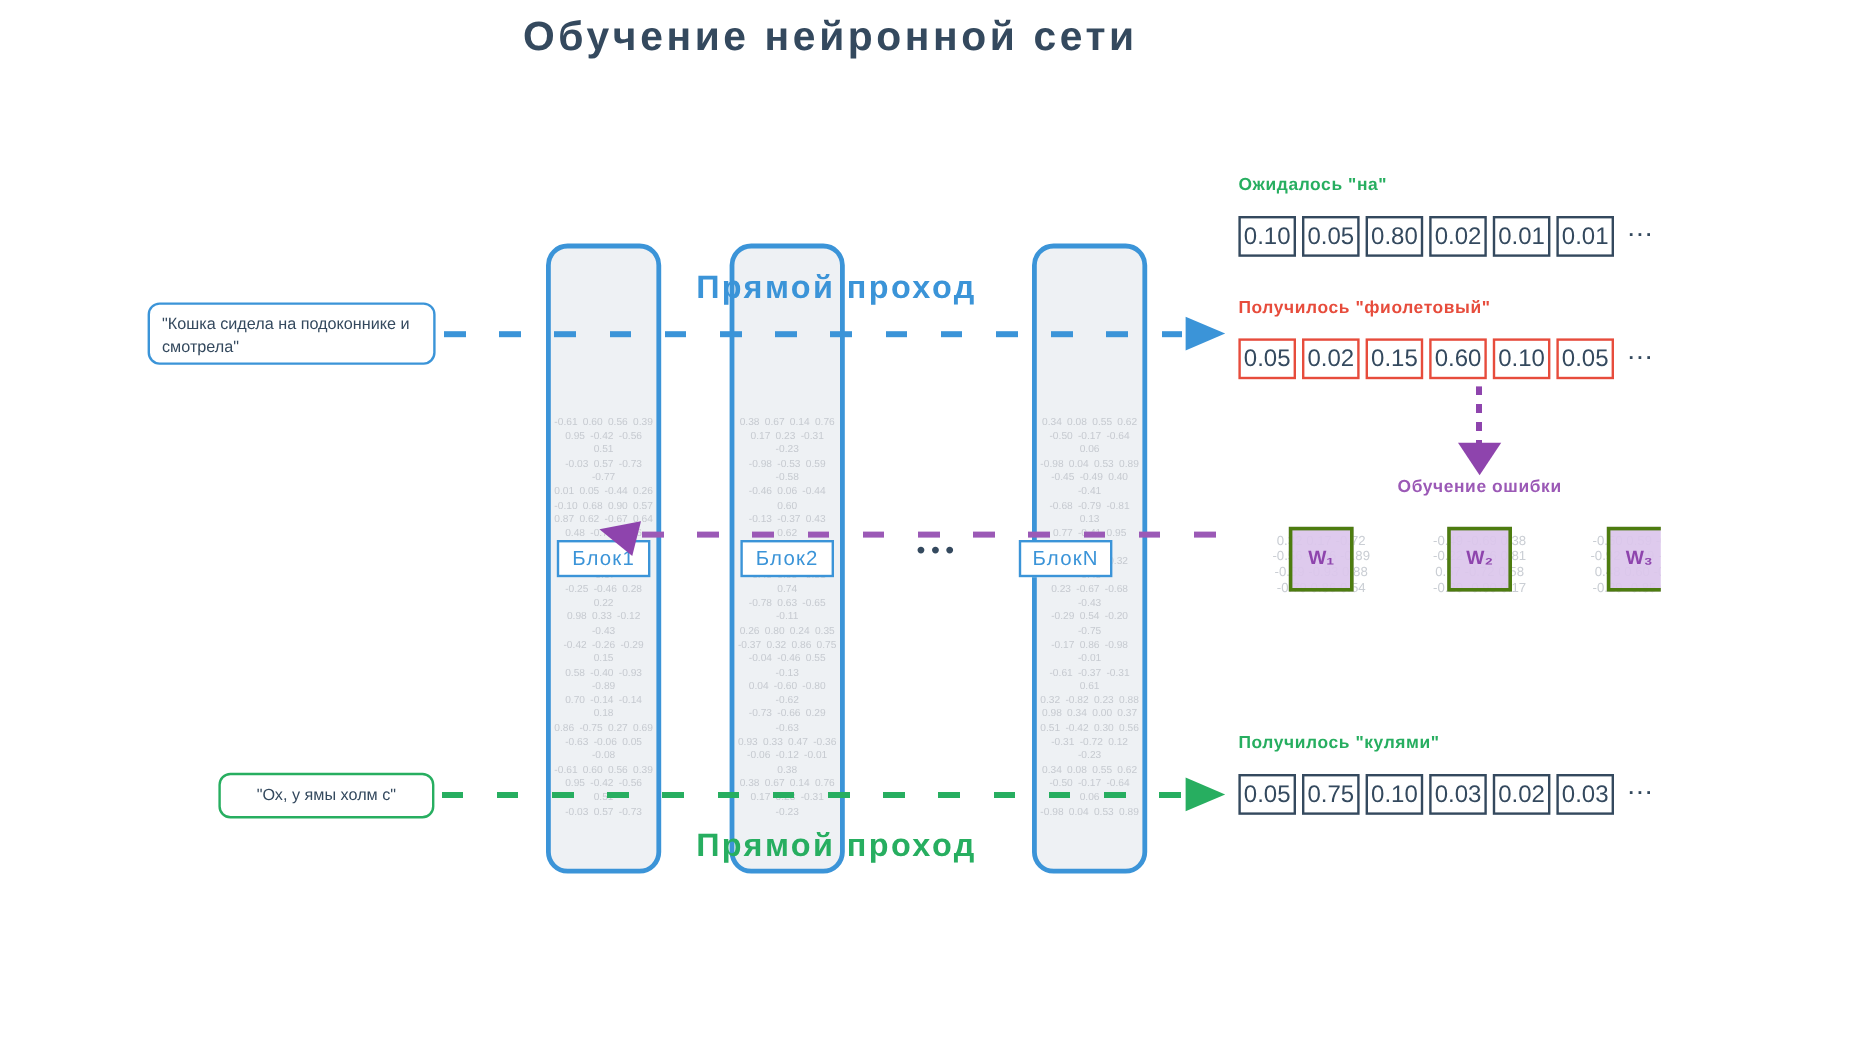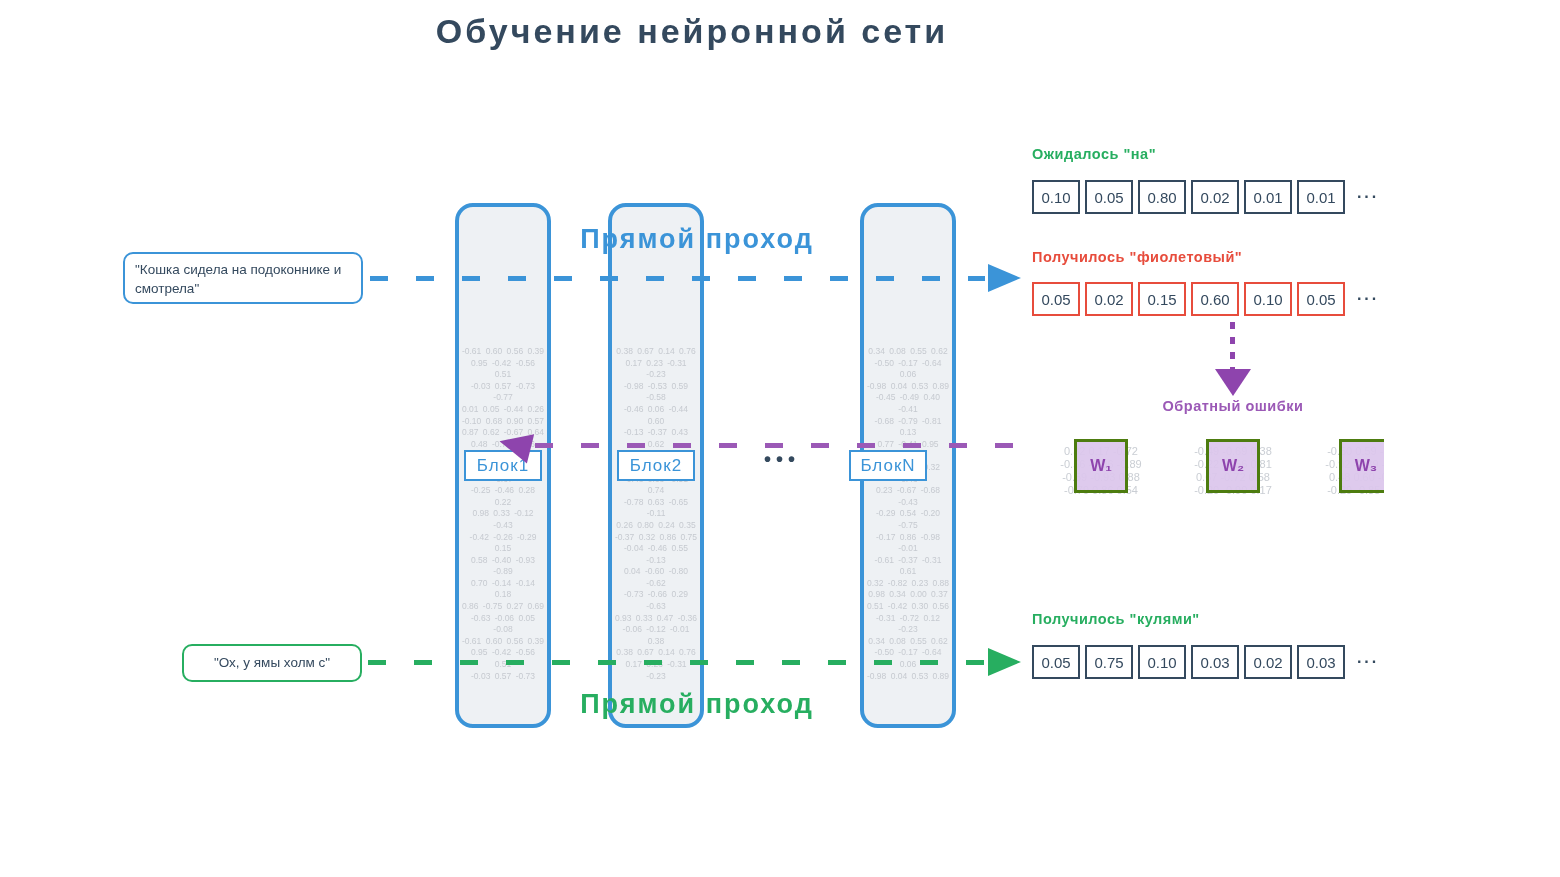--- a/index.html
+++ b/index.html
@@ -52,21 +52,21 @@
   .pass-label.fwd-bottom{left:556px;top:689px;width:282px;font-size:27px;color:#27ae60;}
   
   .row-label{position:absolute;left:1032px;font-size:14.5px;font-weight:bold;letter-spacing:.5px;}
   .row-label.expected{top:146px;color:#27ae60;}
   .row-label.red{top:249px;color:#e74c3c;}
   .row-label.green2{top:611px;color:#27ae60;}
   .grad-label{position:absolute;left:1123px;top:398px;width:220px;text-align:center;
       font-size:14.5px;font-weight:bold;color:#9b59b6;letter-spacing:.5px;}
   .value-row{position:absolute;left:1032px;display:flex;gap:5px;align-items:center;}
   .value-row .box{width:48px;height:34px;box-sizing:border-box;background:#fff;
-      border:2.5px solid #34495e;color:#34495e;font-size:15px;
+      border:2.5px solid #34495e;color:#34495e;font-size:20px;
       display:flex;align-items:center;justify-content:center;}
   .value-row.red .box{border-color:#e74c3c;}
   .value-row .dots{width:36px;text-align:center;color:#34495e;font-size:16px;
       font-weight:bold;letter-spacing:2px;}
   
   .w-matrix{position:absolute;top:445px;width:130px;text-align:center;
       font-size:11px;line-height:13px;color:#caced4;white-space:pre-line;z-index:2;}
   .w-square{position:absolute;top:439px;width:54px;height:54px;box-sizing:border-box;
       background:rgba(219,198,236,.93);border:3px solid #4d7c0f;z-index:3;
       display:flex;align-items:center;justify-content:center;
@@ -226,21 +226,21 @@
       <div class="box">0.10</div>
       <div class="box">0.03</div>
       <div class="box">0.02</div>
       <div class="box">0.03</div>
       <div class="dots">···</div>
       <div class="box">0.02</div>
     </div>
 
   <div class="vline purple"></div>
   <div class="arrow-down purple"></div>
-  <div class="grad-label">Обратный ошибки</div>
+  <div class="grad-label">Обучение ошибки</div>
   <div id="weights">
       <div class="w-matrix" style="left: 1036px;">0.32 0.17 -0.72
 -0.56 -0.96 -0.89
 -0.59 -0.93 0.88
 -0.79 0.86 0.54</div>
       <div class="w-square" style="left: 1074px;">W₁</div>
       <div class="w-matrix" style="left: 1168px;">-0.49 -0.69 0.38
 -0.22 -0.56 0.81
 0.67 -0.72 0.58
 -0.20 -0.90 0.17</div>

